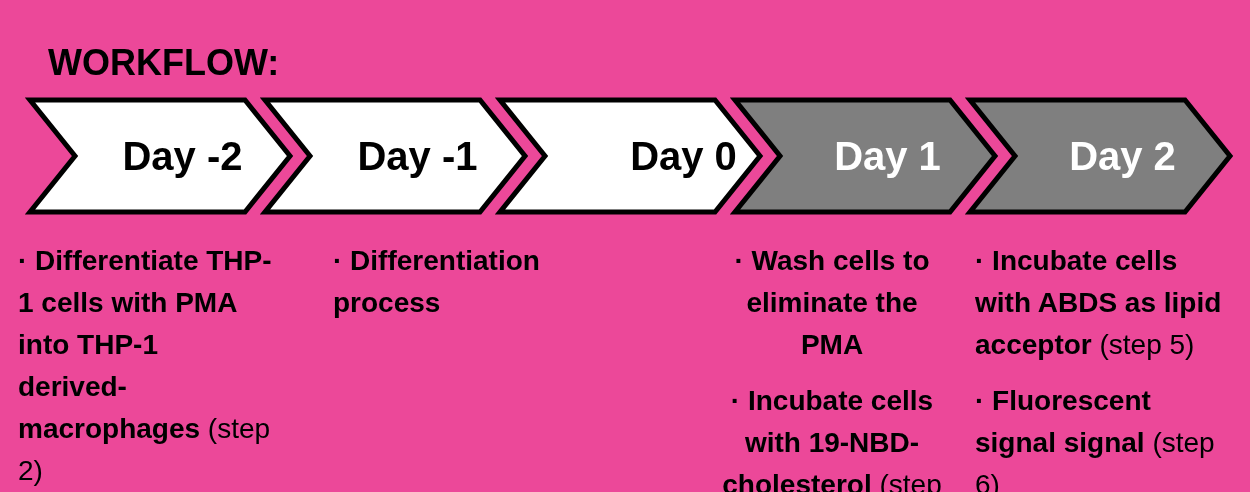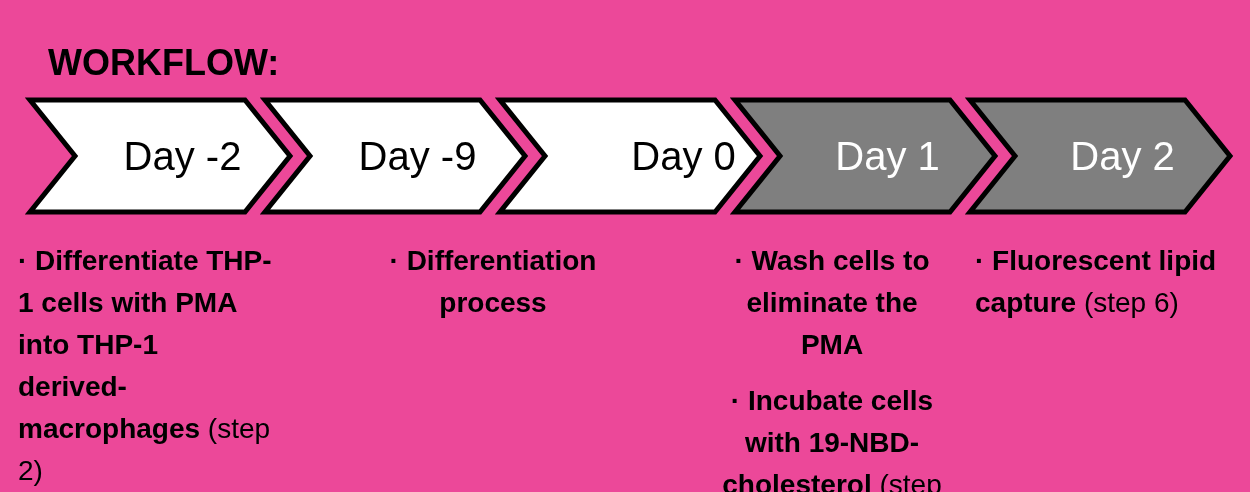--- a/index.html
+++ b/index.html
@@ -38,21 +38,21 @@
   }
   .chevron-label {
     position: absolute;
     top: 100px;
     height: 112px;
     width: 215px;
     display: flex;
     align-items: center;
     justify-content: center;
     font-size: 40px;
-    font-weight: 400;
+    font-weight: 700;
     color: #000000;
     pointer-events: none;
   }
   .chevron-label.highlighted {
     color: #ffffff;
   }
   .notes-col {
     position: absolute;
     top: 240px;
     font-size: 28px;
@@ -76,35 +76,36 @@
 
   <svg class="chevron-svg" viewBox="0 0 1250 225">
     <polygon points="30,100 245,100 290,156 245,212 30,212 75,156" fill="#ffffff"></polygon>
     <polygon points="265,100 480,100 525,156 480,212 265,212 310,156" fill="#ffffff"></polygon>
     <polygon points="500,100 715,100 760,156 715,212 500,212 545,156" fill="#ffffff"></polygon>
     <polygon points="735,100 950,100 995,156 950,212 735,212 780,156" fill="#7f7f7f"></polygon>
     <polygon points="970,100 1185,100 1230,156 1185,212 970,212 1015,156" fill="#7f7f7f"></polygon>
   </svg>
 
   <div class="chevron-label" style="left:75px;">Day -2</div>
-  <div class="chevron-label" style="left:310px;">Day -9</div>
+  <div class="chevron-label" style="left:310px;">Day -1</div>
   <div class="chevron-label" style="left:576px;">Day 0</div>
   <div class="chevron-label highlighted" style="left:780px;text-align:center;">Day 1</div>
   <div class="chevron-label highlighted" style="left:1015px;">Day 2</div>
 
   <div class="notes-col" style="left:18px; width:255px;">
     <p><span>· Differentiate THP-1 cells with PMA into THP-1 derived-macrophages</span><span class="step-note"> (step 2)</span></p>
   </div>
 
-  <div class="notes-col" style="left:333px; width:320px;text-align:center;">
+  <div class="notes-col" style="left:333px; width:320px;">
     <p><span>· Differentiation process</span><span class="step-note"></span></p>
   </div>
 
   <div class="notes-col" style="left:712px; width:240px;text-align:center;">
     <p><span>· Wash cells to eliminate the PMA</span><span class="step-note"></span></p>
     <p><span>· Incubate cells with 19-NBD-cholesterol</span><span class="step-note"> (step 2)</span></p>
   </div>
 
   <div class="notes-col" style="left:975px; width:250px;">
-    <p><span>· Fluorescent lipid capture</span><span class="step-note"> (step 6)</span></p>
+    <p><span>· Incubate cells with ABDS as lipid acceptor</span><span class="step-note"> (step 5)</span></p>
+    <p><span>· Fluorescent signal signal</span><span class="step-note"> (step 6)</span></p>
   </div>
 
 </div>
 
 </body></html>

